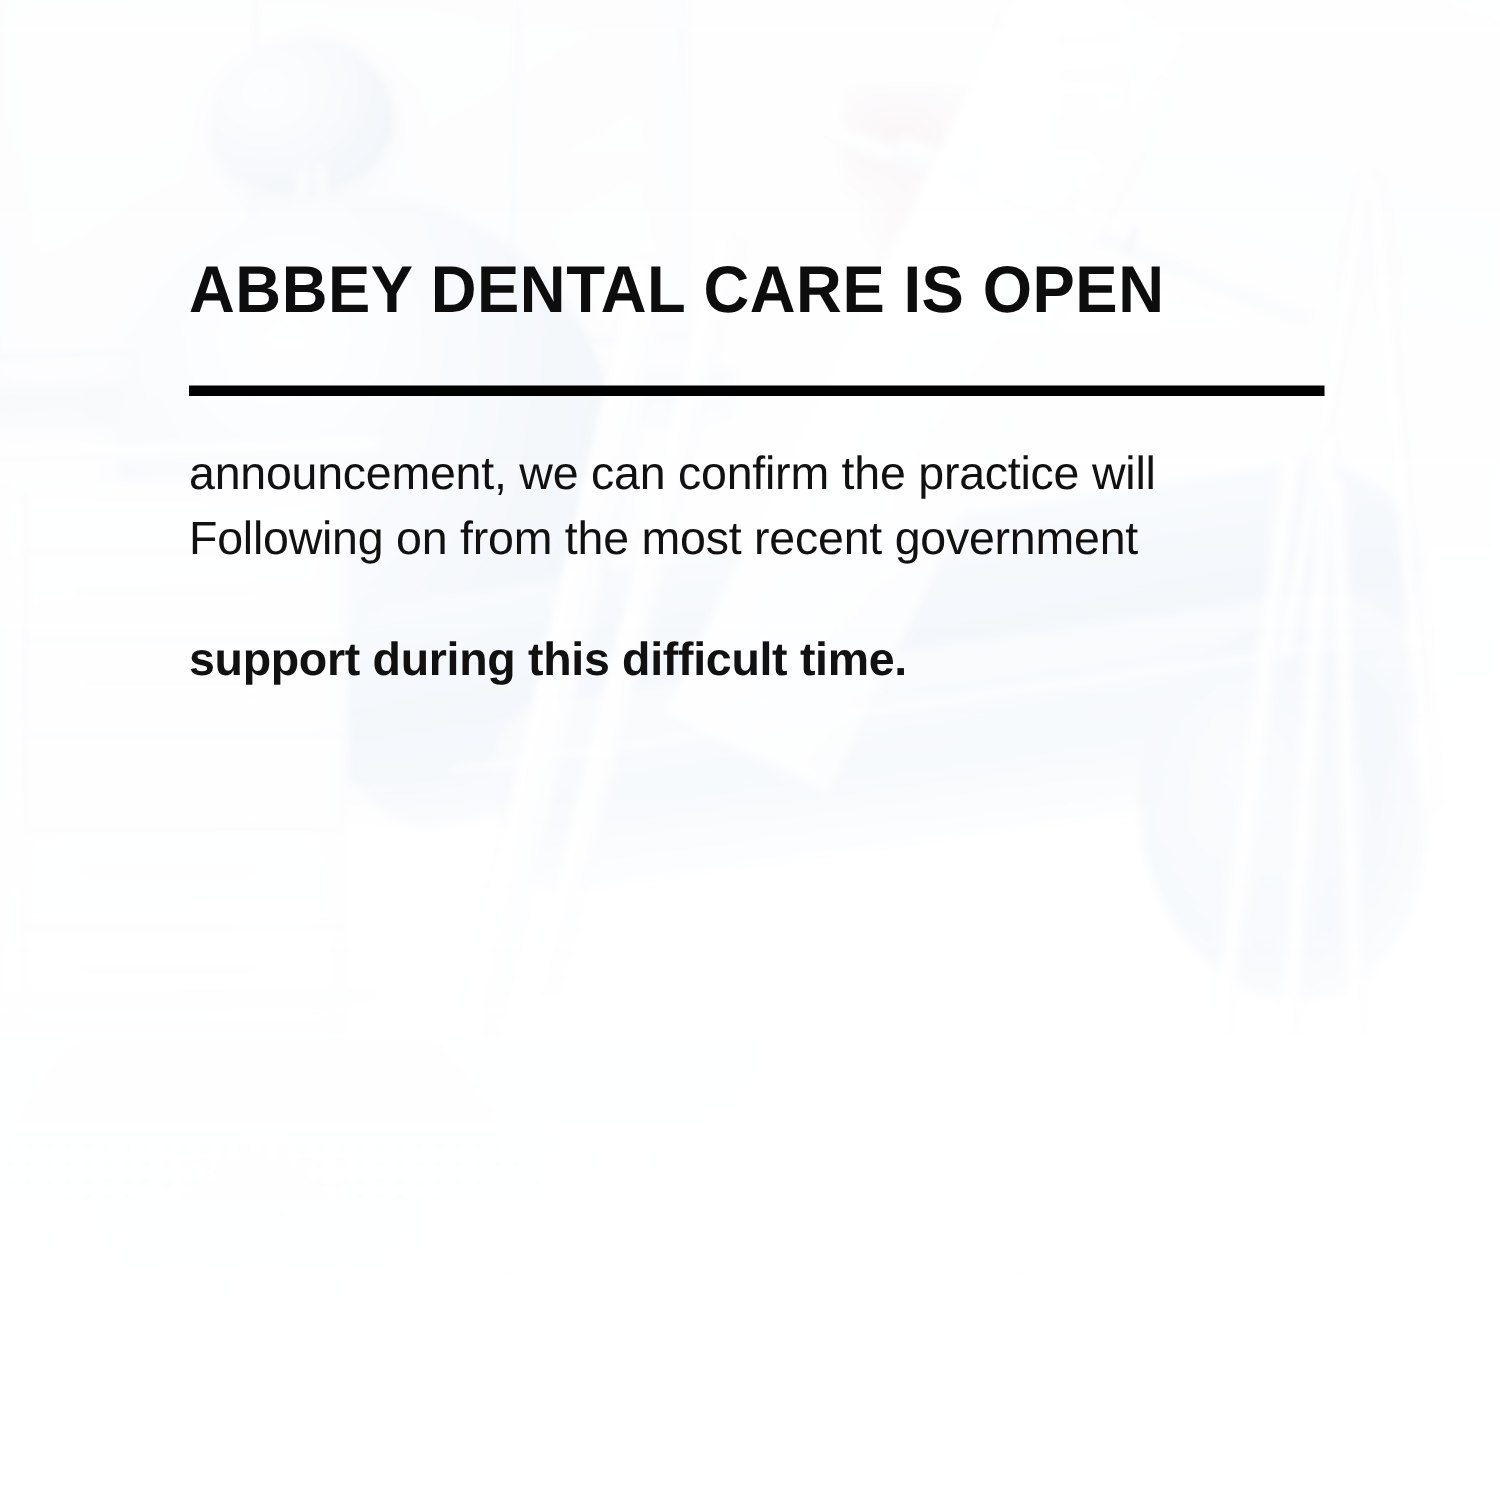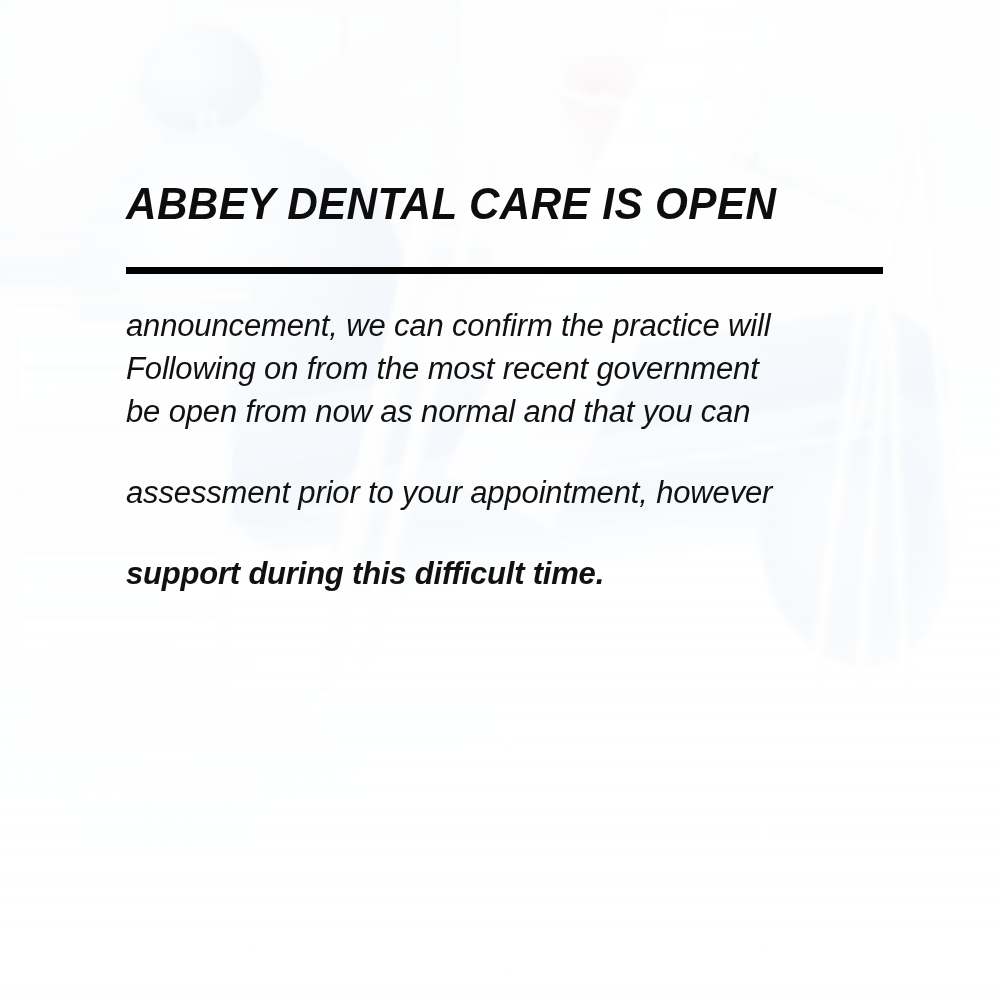--- a/index.html
+++ b/index.html
@@ -355,23 +355,22 @@
   .veil2 {
     position: absolute;
     inset: 0;
     background: linear-gradient(180deg, rgba(255,255,255,.30) 0%, rgba(255,255,255,.18) 38%, rgba(255,255,255,.46) 68%, rgba(255,255,255,.80) 100%);
   }
 
   
   .content {
     position: absolute;
     left: 126px;
-    top: 178px;
+    top: 168px;
     width: 770px;
-    font-style: italic;
   }
   .headline {
     margin: 0;
     font-size: 44px;
     line-height: 52px;
     font-weight: 700;
     letter-spacing: .4px;
     color: #0d0d0d;
     font-family: "Liberation Sans Narrow", "Liberation Sans", "DejaVu Sans", sans-serif;
     transform: scaleX(.96);
@@ -502,25 +501,23 @@
 
     <h1 class="headline">ABBEY DENTAL CARE IS OPEN</h1>
 
     <div class="divider"></div>
 
     <div class="body-block">
 
       <p class="para">
         <span class="ln">announcement, we can confirm the practice will</span>
         <span class="ln">Following on from the most recent government</span>
-        <span class="ln">be open from now as normal and that you can</span>
       </p>
 
       <p class="para">
-        <span class="ln">assessment prior to your appointment, however</span>
       </p>
 
       <p class="para bold last">
         <span class="ln">support during this difficult time.</span>
       </p>
 
     </div>
   </div>
 
 </div>

